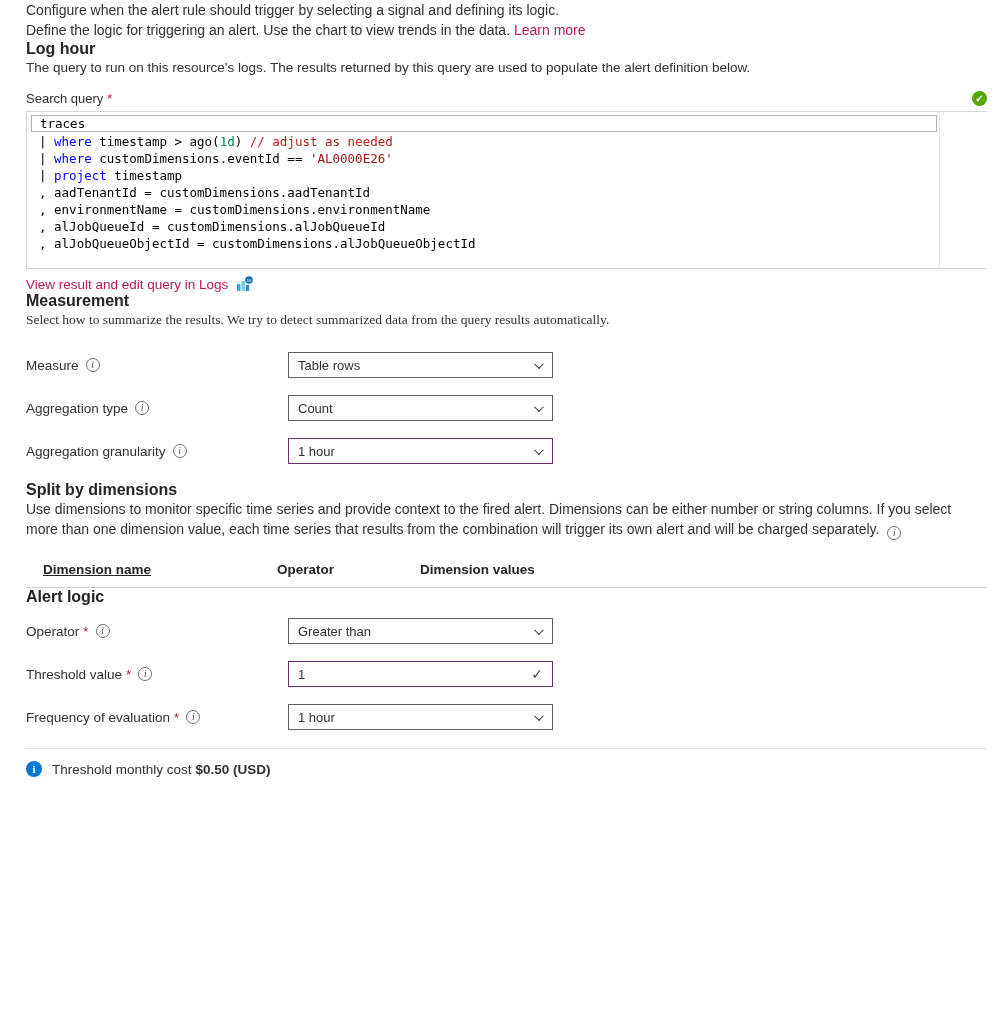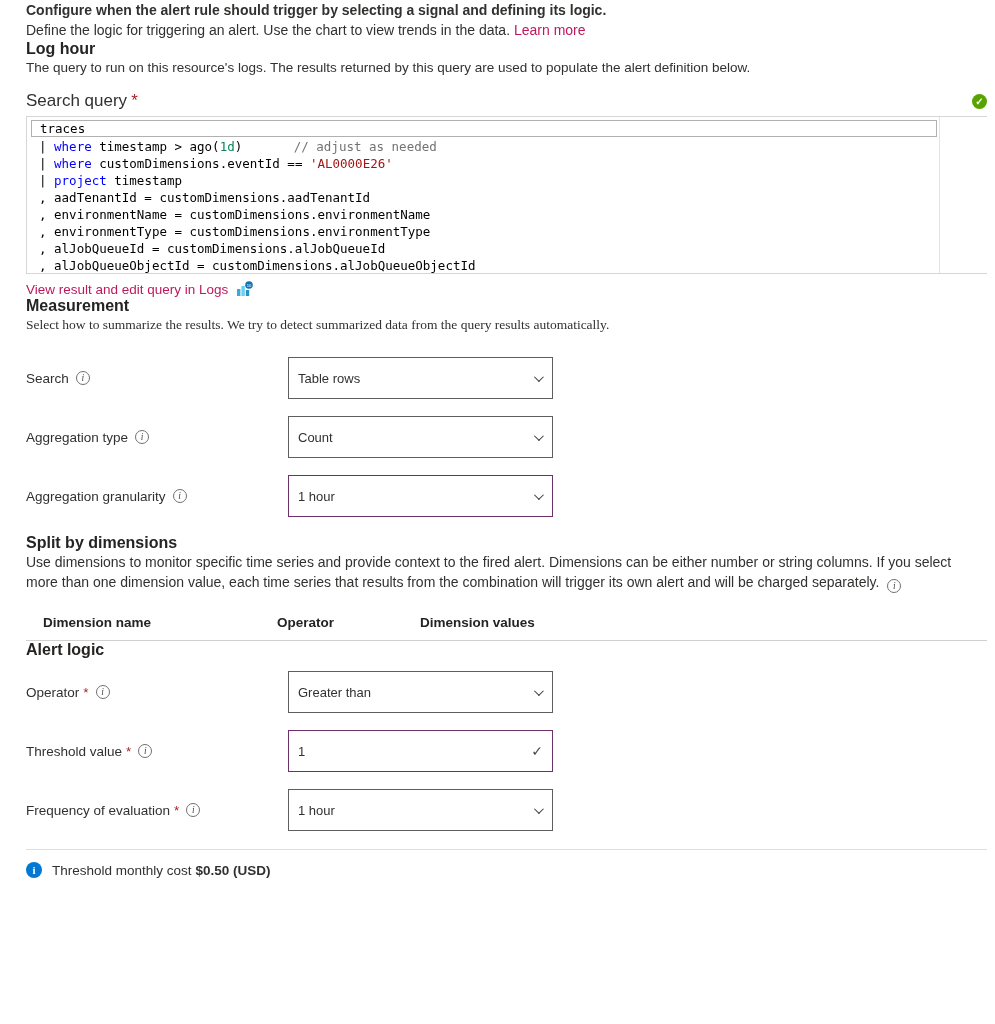--- a/index.html
+++ b/index.html
@@ -10,31 +10,31 @@
     color:#323130; font-size:14px;
   }
   .container { padding:0 8px 0 26px; }
 
   
   .titlebar { display:flex; align-items:center; margin:6px 0 0 -9px; }
   .page-title { font-size:24px; font-weight:700; color:#252423; letter-spacing:.2px; margin:0; }
   .more-dots { margin-left:30px; color:#6b6b6b; font-size:15px; letter-spacing:2px; font-weight:700; cursor:pointer; }
 
   p.para { margin:0; line-height:20px; color:#323130; }
-  .p1 { margin-top:22px;font-weight:bold; }
+  .p1 { margin-top:22px; }
   .p2 { margin-top:18px; }
   a.link { color:#be185d; text-decoration:none; cursor:pointer; }
 
   h2.section { font-size:16px; font-weight:700; color:#252423; margin:0; }
   .sec-logquery { margin-top:20px; }
   .sec-desc { margin-top:5px; line-height:18px; font-size:13.5px; }
 
   
   .label-row { margin-top:13px; display:flex; align-items:center; justify-content:space-between; }
-  .field-label { font-size:17px; color:#323130; }
+  .field-label { font-size:13px; color:#323130; }
   .req { color:#a4262c; margin-left:4px; }
   .success-badge {
     width:15px; height:15px; border-radius:50%; background:#57a300;
     color:#fff; font-size:10px; line-height:15px; text-align:center; font-weight:700;
     display:inline-block;
   }
   .success-badge::before { content:"✓"; }
 
   
   .editor {
@@ -48,60 +48,60 @@
     position:absolute; top:0; right:47px; width:0; height:100%;
     border-left:1px solid #e3e3e3;
   }
   .code-line { white-space:pre; padding-left:2px; }
   .code-line.selected {
     border:1px solid #b0b0b0; margin-left:-6px; padding-left:8px;
     margin-right:50px; line-height:15px; margin-bottom:1px;
   }
   .tk-plain { color:#000000; }
   .tk-keyword { color:#0000ff; }
-  .tk-comment { color:#737373;margin-left:44px; }
+  .tk-comment { color:#b91c1c; }
   .tk-string { color:#a31515; }
   .tk-literal { color:#098658; }
 
   .link-row { margin-top:7px; display:flex; align-items:center; font-size:13.5px; }
   .logs-icon { margin-left:8px; display:inline-block; width:18px; height:16px; position:relative; }
 
   .sec-measure { margin-top:30px; }
   .sec-measure-desc { margin-top:14px;font-family:Liberation Serif, serif; }
 
   
   .form-area { margin-top:22px; }
   .form-row { display:flex; align-items:center; margin-bottom:17px; }
   .form-label { width:262px; display:flex; align-items:center; font-size:13.5px; color:#323130; }
   .info-icon {
     margin-left:7px; width:14px; height:14px; border:1px solid #717171; border-radius:50%;
     font-size:9.5px; line-height:12px; text-align:center; color:#4a4a4a; cursor:pointer;
     font-family:"Liberation Serif", serif; font-style:italic; flex:0 0 auto;
   }
   .info-icon::before { content:"i"; }
   .control {
-    width:265px; height:42px; border:1px solid #605e5c; background:#fff;
+    width:265px; height:26px; border:1px solid #605e5c; background:#fff;
     display:flex; align-items:center; padding:0 9px; font-size:13px; color:#323130;
     cursor:pointer; justify-content:space-between;
   }
   .control.dirty { border-color:#6d3069; }
   .chev {
     width:7px; height:7px; border-right:1.5px solid #3b3a39; border-bottom:1.5px solid #3b3a39;
     transform:rotate(45deg) translateY(-2px); margin-right:2px;
   }
   .check-glyph { color:#484644; font-size:14px; }
   .check-glyph::before { content:"✓"; }
 
   .sec-split { margin-top:42px; }
   .split-desc { margin-top:14px; line-height:20.5px; padding-right:10px; }
   .split-desc .info-icon { display:inline-block; vertical-align:-2px; margin-left:8px; }
 
   .dim-table { margin-top:16px; border-bottom:1px solid #d2d0ce; padding:6px 0 10px 17px; display:flex; }
   .dim-col { font-size:13.5px; font-weight:700; color:#252423; }
-  .dim-col.c1 { width:234px; }
+  .dim-col.c1 { width:234px;text-decoration:underline; }
   .dim-col.c2 { width:143px; }
 
   .sec-alert { margin-top:28px; }
   .alert-form { margin-top:12px; }
 
   .footer-divider { border:none; border-top:1px solid #e1dfdd; margin:18px 0 0; }
   .cost-row { margin-top:12px; display:flex; align-items:center; font-size:13.5px; }
   .info-filled {
     width:16px; height:16px; border-radius:50%; background:#0078d4; color:#fff;
     font-size:11px; line-height:16px; text-align:center; font-weight:700;
@@ -130,21 +130,20 @@
   </div>
 
   <div class="editor">
     <div id="code-lines">
         <div class="code-line selected"><span class="tk-plain">traces</span></div>
         <div class="code-line"><span class="tk-plain">| </span><span class="tk-keyword">where</span><span class="tk-plain"> timestamp &gt; ago(</span><span class="tk-literal">1d</span><span class="tk-plain">) </span><span class="tk-comment">// adjust as needed</span></div>
         <div class="code-line"><span class="tk-plain">| </span><span class="tk-keyword">where</span><span class="tk-plain"> customDimensions.eventId == </span><span class="tk-string">'AL0000E26'</span></div>
         <div class="code-line"><span class="tk-plain">| </span><span class="tk-keyword">project</span><span class="tk-plain"> timestamp</span></div>
         <div class="code-line"><span class="tk-plain">, aadTenantId = customDimensions.aadTenantId</span></div>
         <div class="code-line"><span class="tk-plain">, environmentName = customDimensions.environmentName</span></div>
-        <div class="code-line"><span class="tk-plain">, environmentType = customDimensions.environmentType</span></div>
         <div class="code-line"><span class="tk-plain">, alJobQueueId = customDimensions.alJobQueueId</span></div>
         <div class="code-line"><span class="tk-plain">, alJobQueueObjectId = customDimensions.alJobQueueObjectId</span></div>
       </div>
     <div class="scroll-divider"></div>
   </div>
 
   <div class="link-row">
     <a class="link">View result and edit query in Logs</a>
     <span class="logs-icon">
       <svg width="18" height="16" viewBox="0 0 18 16">
@@ -156,21 +155,21 @@
       </svg>
     </span>
   </div>
 
   <h2 class="section sec-measure">Measurement</h2>
   <p class="para sec-desc sec-measure-desc">Select how to summarize the results. We try to detect summarized data from the query results automatically.</p>
 
   <div class="form-area">
     <div class="form-row">
       <span class="form-label">
-        <span>Search</span>
+        <span>Measure</span>
         <span class="info-icon"></span>
       </span>
       <div class="control">
         <span>Table rows</span>
         <span class="chev"></span>
       </div>
     </div>
     <div class="form-row">
       <span class="form-label">
         <span>Aggregation type</span>

